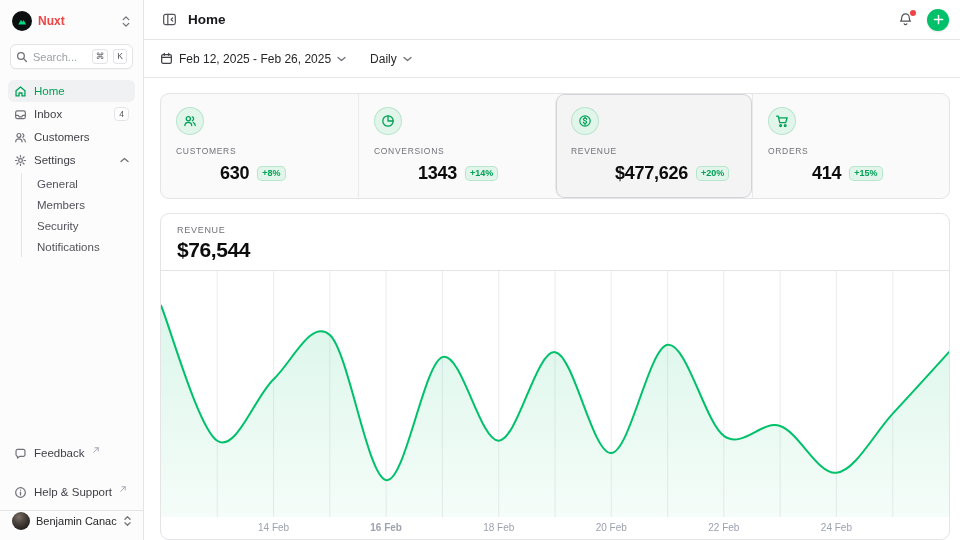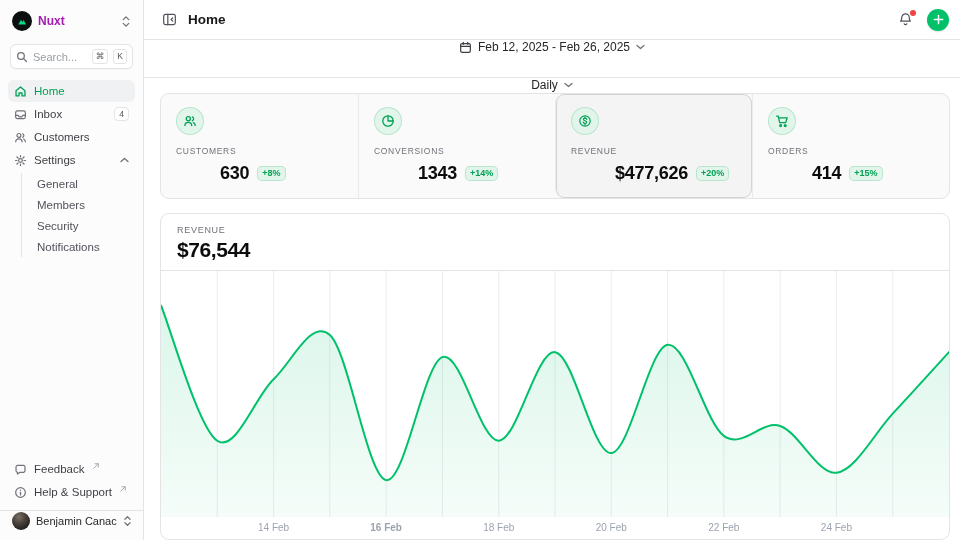--- a/index.html
+++ b/index.html
@@ -13,21 +13,21 @@
 
   
   .sidebar {
     width: 144px; min-width: 144px; height: 100%;
     border-right: 1px solid #e4e4e7; background: #fcfcfc;
     display: flex; flex-direction: column;
     padding: 10px 8px 8px;
   }
   .team-row { display: flex; align-items: center; gap: 6px; padding: 1px 4px; cursor: pointer; }
   .logo-circle { width: 20px; height: 20px; border-radius: 50%; background: #0b0f10; display: flex; align-items: center; justify-content: center; flex: none; }
-  .team-name { font-size: 12px; font-weight: 700; color: #a21caf; }
+  .team-name { font-size: 12px; font-weight: 700; color: #ef4444; }
   .muted-icon { color: #71717a; }
   .spacer-left { margin-left: auto; }
 
   .search-box {
     margin: 12px 2px 11px; height: 25px;
     border: 1px solid #e4e4e7; border-radius: 6px; background: #ffffff;
     display: flex; align-items: center; gap: 5px; padding: 0 5px;
     box-shadow: 0 1px 1px rgba(0,0,0,.03); cursor: text;
   }
   .search-box input {
@@ -50,21 +50,21 @@
   .nav-item.active { background: #f0f1f2; color: #00a155; }
   .nav-item.active .ic { color: #00a155; }
   .count-badge {
     margin-left: auto; font-size: 8.5px; color: #52525b; background: #fff;
     border: 1px solid #e4e4e7; border-radius: 4px; padding: 2px 4px; line-height: 1; font-weight: 500;
   }
   .subnav { margin-left: 13px; border-left: 1px solid #e4e4e7; margin-top: 1px; }
   .subnav .nav-item { height: 21px; padding-left: 15px; border-radius: 0 6px 6px 0; color: #52525b; }
 
   .sidebar-spacer { flex: 1; }
-  .footer-links { display: flex; flex-direction: column; gap: 1px; }
+  .footer-links { display: flex; flex-direction: column; gap: 17px; }
   .ext-arrow { color: #9ca3af; margin-left: 1px; margin-bottom: 7px; }
   .sidebar-bottom { border-top: 1px solid #e4e4e7; margin: 7px -8px 0; padding: 1px 12px 2px; }
   .user-row { display: flex; align-items: center; gap: 6px; cursor: pointer; }
   .avatar {
     width: 18px; height: 18px; border-radius: 50%; flex: none;
     background: radial-gradient(circle at 38% 28%, #7a6f63 0%, #4a423c 38%, #221e1c 78%);
   }
   .user-name { font-size: 11px; font-weight: 500; color: #27272a; white-space: nowrap; }
 
   
@@ -79,21 +79,21 @@
   .bell-wrap { position: relative; }
   .bell-dot { position: absolute; top: 0px; right: -1px; width: 6px; height: 6px; border-radius: 50%; background: #ef4444; }
   .add-btn {
     width: 22px; height: 22px; border-radius: 50%; border: 0; cursor: pointer;
     background: #00C16A; color: #fff; display: flex; align-items: center; justify-content: center;
     box-shadow: 0 1px 2px rgba(0,0,0,.12);
   }
 
   .toolbar {
     height: 38px; min-height: 38px; border-bottom: 1px solid #e4e4e7;
-    display: flex; align-items: center; gap: 24px; padding: 0 16px; flex-direction: column;
+    display: flex; align-items: center; gap: 24px; padding: 0 16px;
   }
   .toolbar-item { display: flex; align-items: center; gap: 6px; cursor: pointer; color: #27272a; }
   .toolbar-item .label { font-size: 12px; font-weight: 500; }
 
   .content { flex: 1; padding: 15px 10px 0 16px; overflow: hidden; }
 
   
   .stats-row {
     display: grid; grid-template-columns: 1fr 1fr 1fr 1fr;
     border: 1px solid #e4e4e7; border-radius: 9px; background: #fafafa; overflow: hidden;

